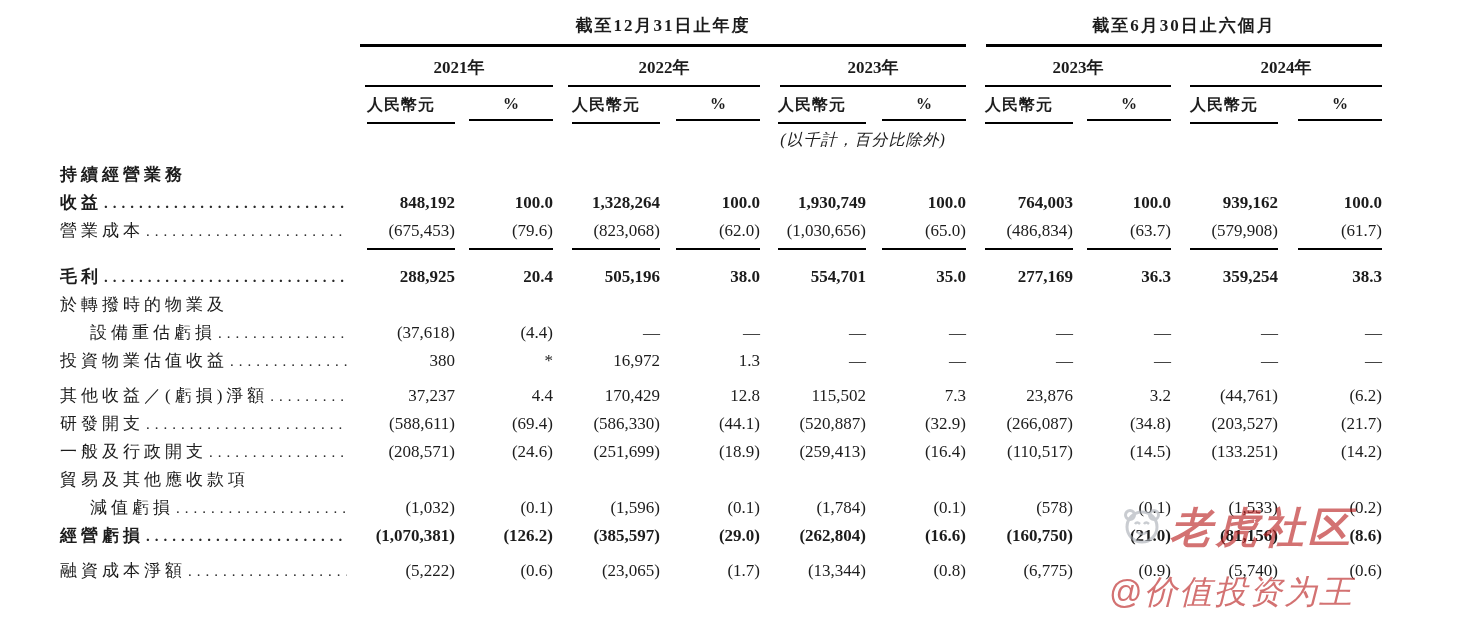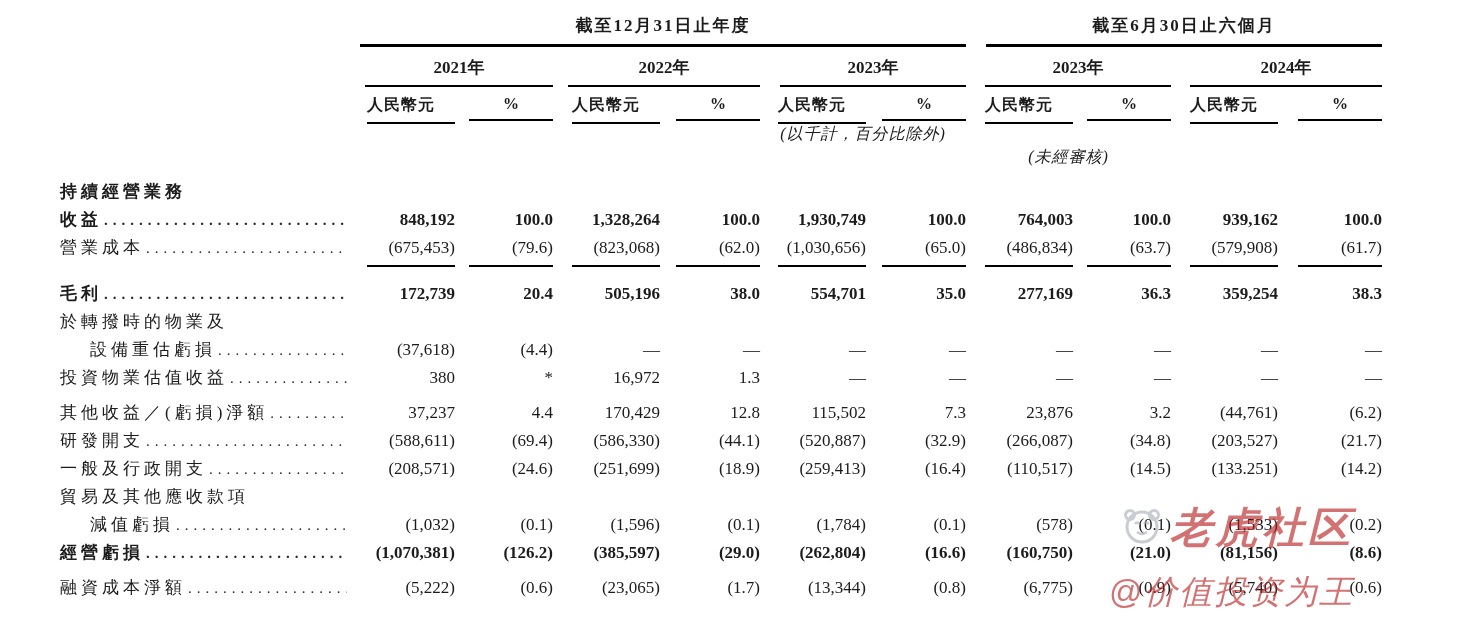--- a/index.html
+++ b/index.html
@@ -22,21 +22,21 @@
   .year.y2 { grid-column:4 / span 2; margin-left:15px; }
   .year.y3 { grid-column:6 / span 2; margin-left:20px; }
   .year.y4 { grid-column:8 / span 2; margin-left:19px; }
   .year.y5 { grid-column:10 / span 2; margin-left:19px; }
   .unitrow { margin-top:8px; }
   .u-in { border-bottom:2.5px solid #000; padding-bottom:6px; margin-left:auto;
     font-weight:bold; font-size:16px; white-space:nowrap; }
   .u-in.rmb { width:88px; text-align:left; letter-spacing:1px; }
   .u-in.pct { width:84px; text-align:center; }
   .note { font-style:italic; font-size:16px; letter-spacing:1px; white-space:nowrap; }
-  .noterow1 { }
+  .noterow1 { margin-top:6px; }
   .note.units { grid-column:6 / span 2; text-align:center; }
   .note.unaudited { grid-column:8 / span 2; text-align:center; }
   .noterow2 { margin-top:2px; }
 
   
   .body { margin-top:10px; }
   .row { line-height:28px; }
   .row .label { display:flex; align-items:baseline; padding-right:8px; font-size:17px;
     letter-spacing:4px; white-space:nowrap; }
   .row .label.indent { padding-left:30px; }
@@ -107,23 +107,20 @@
           <div class="u-in rmb">人民幣元</div>
         </div>
       <div class="cell">
           <div class="u-in pct">%</div>
         </div>
     </div>
 
     <div class="grid noterow1">
       <div class="cell note units">(以千計，百分比除外)</div>
     </div>
-    <div class="grid noterow2">
-      <div class="cell note unaudited">(未經審核)</div>
-    </div>
 
     <div class="body">
         <div class="grid row bold">
     <div class="cell label">
       <span class="lab">持續經營業務</span>
 
     </div>
   </div>
         <div class="grid row bold">
     <div class="cell label">
@@ -188,21 +185,21 @@
           </div>
     <div class="cell">
             <div class="rule p"></div>
           </div>
   </div>
         <div class="grid row bold" style="margin-top: 6px;">
     <div class="cell label">
       <span class="lab">毛利</span>
       <span class="dots"></span>
     </div>
-  <div class="cell num">172,739</div>
+  <div class="cell num">288,925</div>
           <div class="cell num pct">20.4</div>
           <div class="cell num">505,196</div>
           <div class="cell num pct">38.0</div>
           <div class="cell num">554,701</div>
           <div class="cell num pct">35.0</div>
           <div class="cell num">277,169</div>
           <div class="cell num pct">36.3</div>
           <div class="cell num">359,254</div>
           <div class="cell num pct">38.3</div>
         </div>

